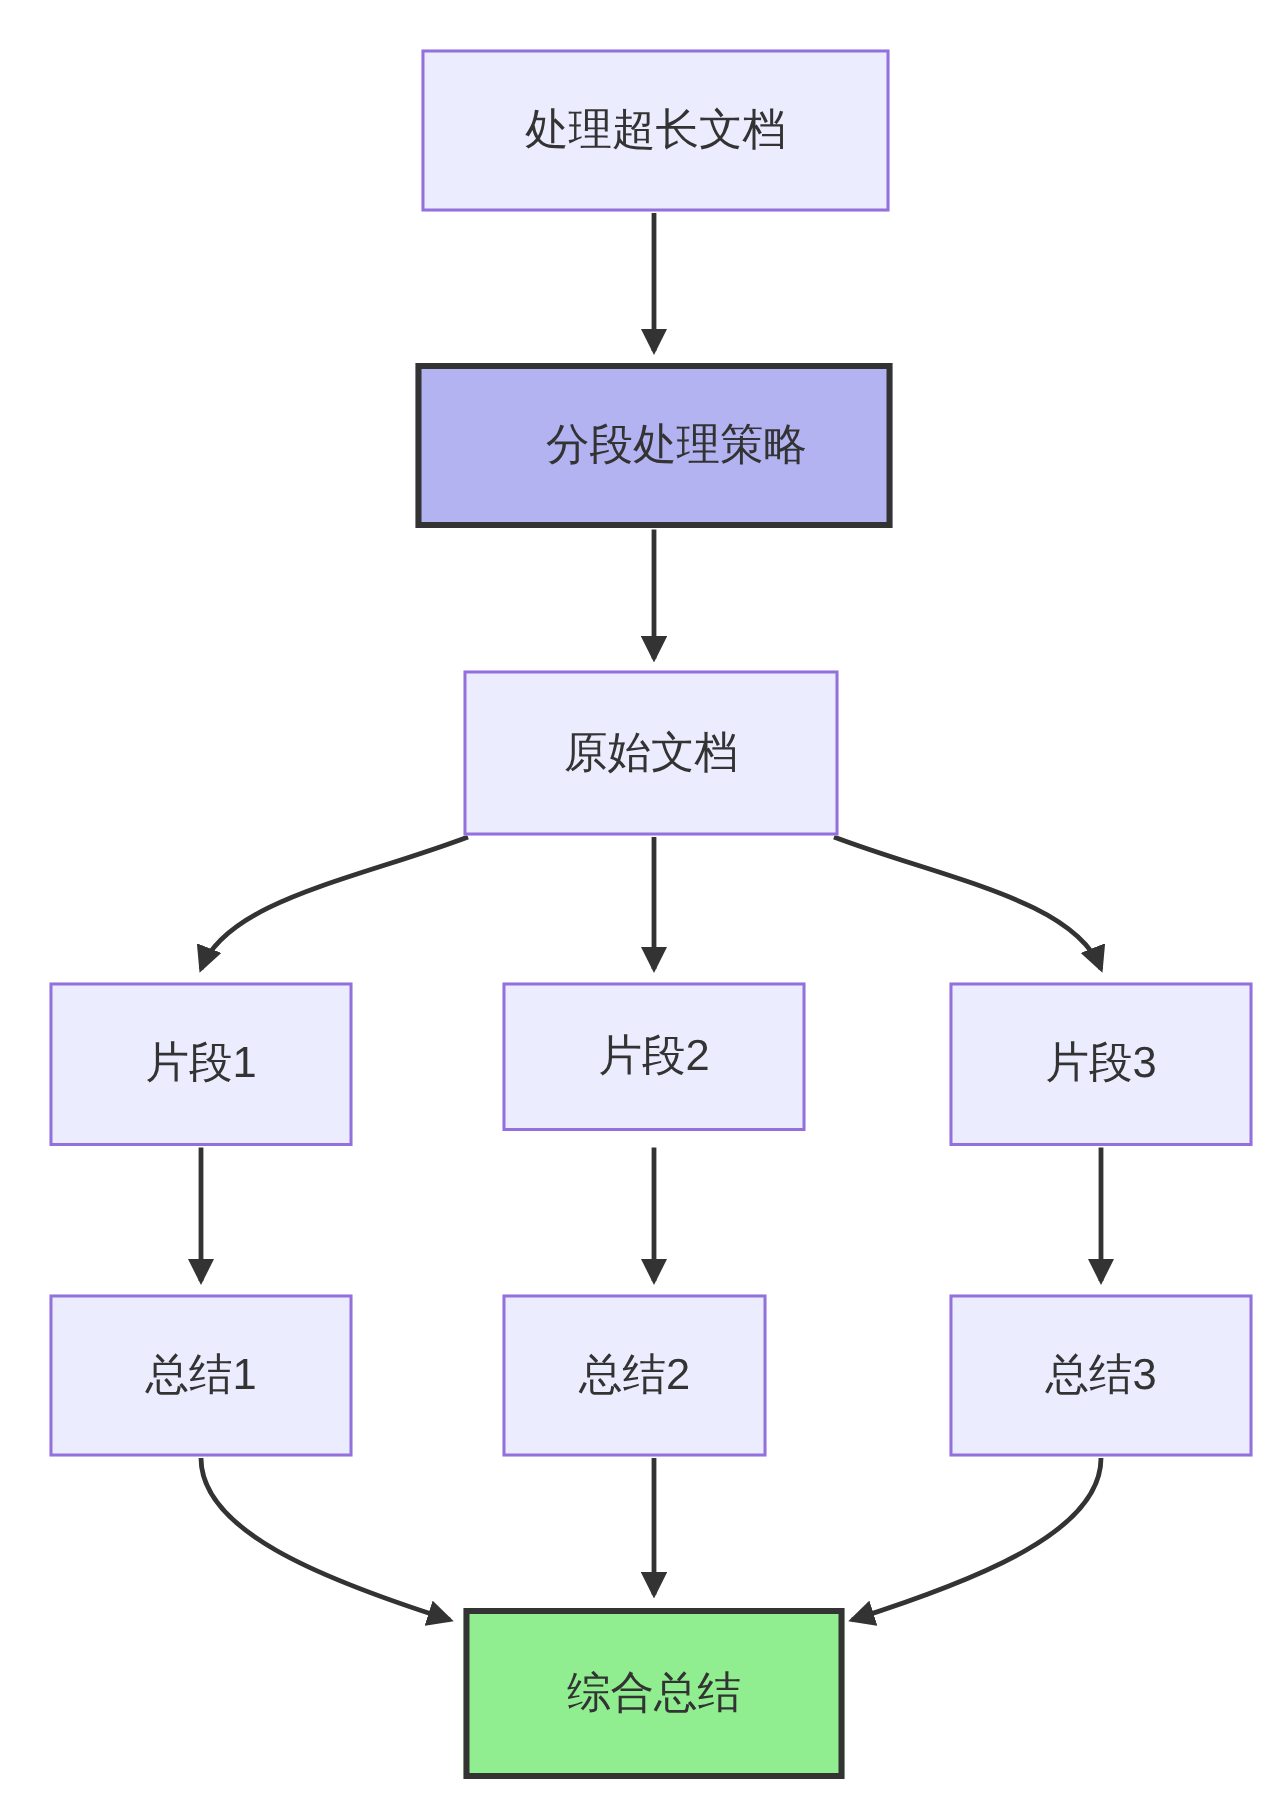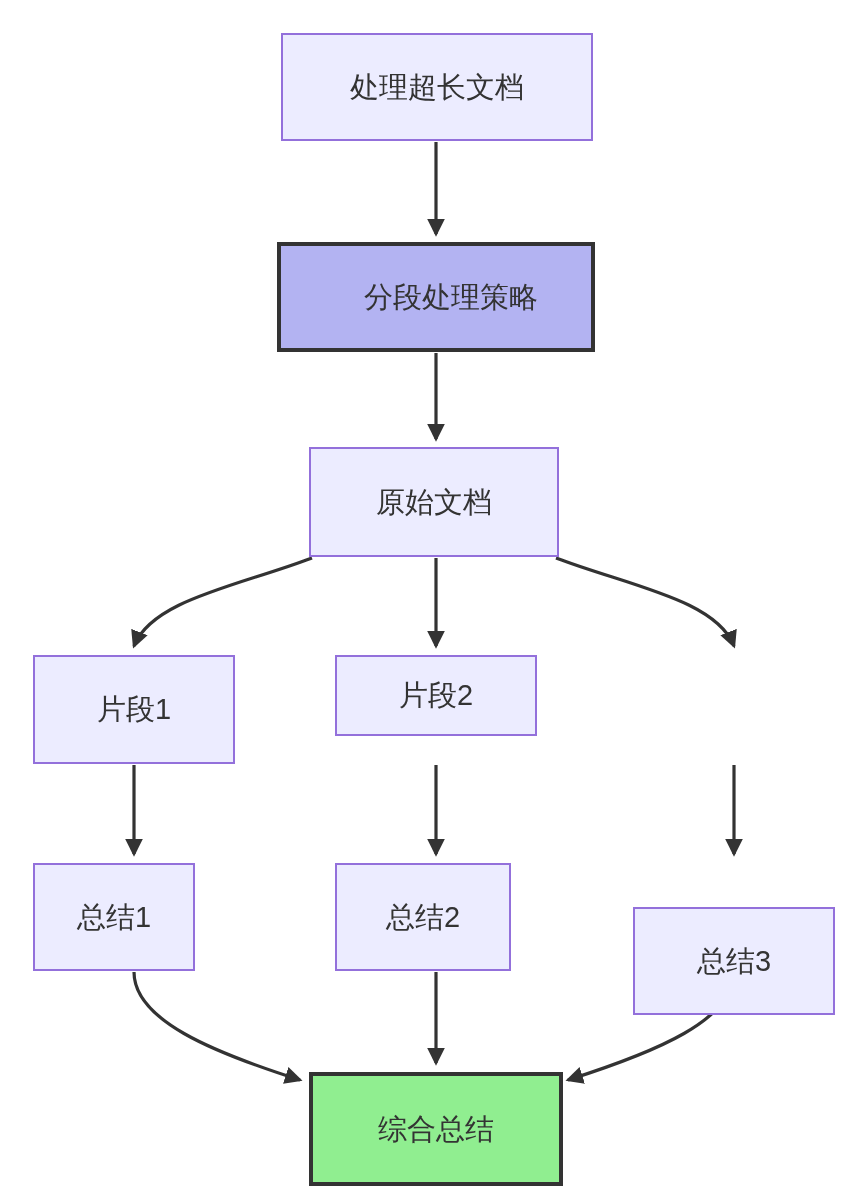--- a/index.html
+++ b/index.html
@@ -45,25 +45,25 @@
   }
   .node.result {
     background: #90EE90;
     border: 4px solid #333333;
   }
   
   .n-a  { left: 281px; top: 33px;   width: 312px; height: 108px; }
   .n-b  { left: 277px; top: 242px;  width: 318px; height: 110px; }
   .n-c  { left: 309px; top: 447px;  width: 250px; height: 110px; text-align: right; }
   .n-d1 { left: 33px;  top: 655px;  width: 202px; height: 109px; justify-content: center; }
-  .n-d2 { left: 335px; top: 655px;  width: 202px; height: 81px; }
+  .n-d2 { left: 335px; top: 655px;  width: 202px; height: 99px; }
   .n-d3 { left: 633px; top: 655px;  width: 202px; height: 109px; }
-  .n-e1 { left: 33px;  top: 863px;  width: 162px; height: 108px; }
+  .n-e1 { left: 33px;  top: 863px;  width: 202px; height: 108px; }
   .n-e2 { left: 335px; top: 863px;  width: 176px; height: 108px; }
-  .n-e3 { left: 633px; top: 863px;  width: 202px; height: 108px; margin-top: 44px; }
+  .n-e3 { left: 633px; top: 863px;  width: 202px; height: 108px; }
   .n-f  { left: 309px; top: 1072px; width: 254px; height: 114px; }
 
   .edge {
     stroke: #333333;
     stroke-width: 3.2;
     fill: none;
   }
 </style>
 </head>
 <body>
@@ -104,20 +104,23 @@
   <div class="node n-c">
     <span>原始文档</span>
   </div>
 
   <div class="node n-d1">
     <span>片段1</span>
   </div>
   <div class="node n-d2">
     <span>片段2</span>
   </div>
+  <div class="node n-d3">
+    <span>片段3</span>
+  </div>
 
   <div class="node n-e1">
     <span>总结1</span>
   </div>
   <div class="node n-e2">
     <span>总结2</span>
   </div>
   <div class="node n-e3">
     <span>总结3</span>
   </div>

